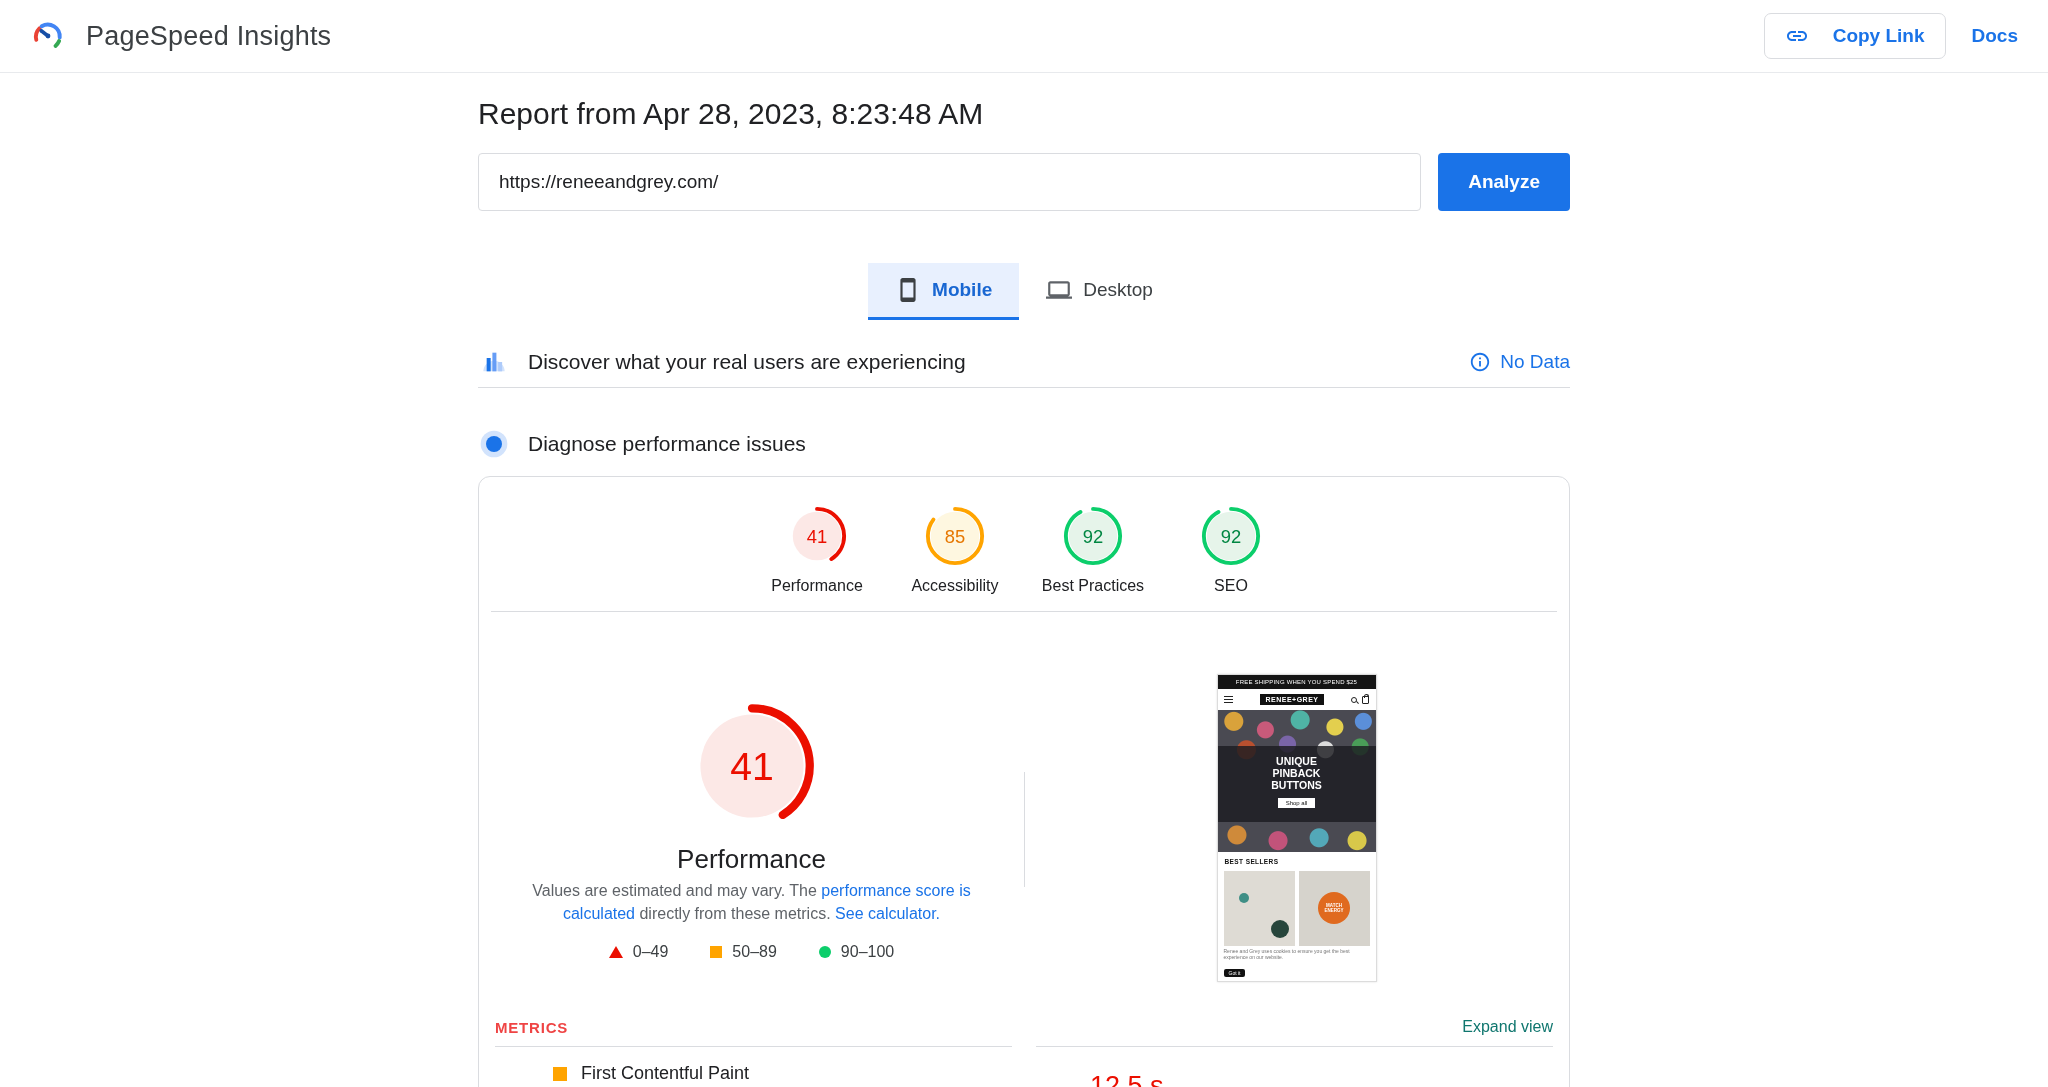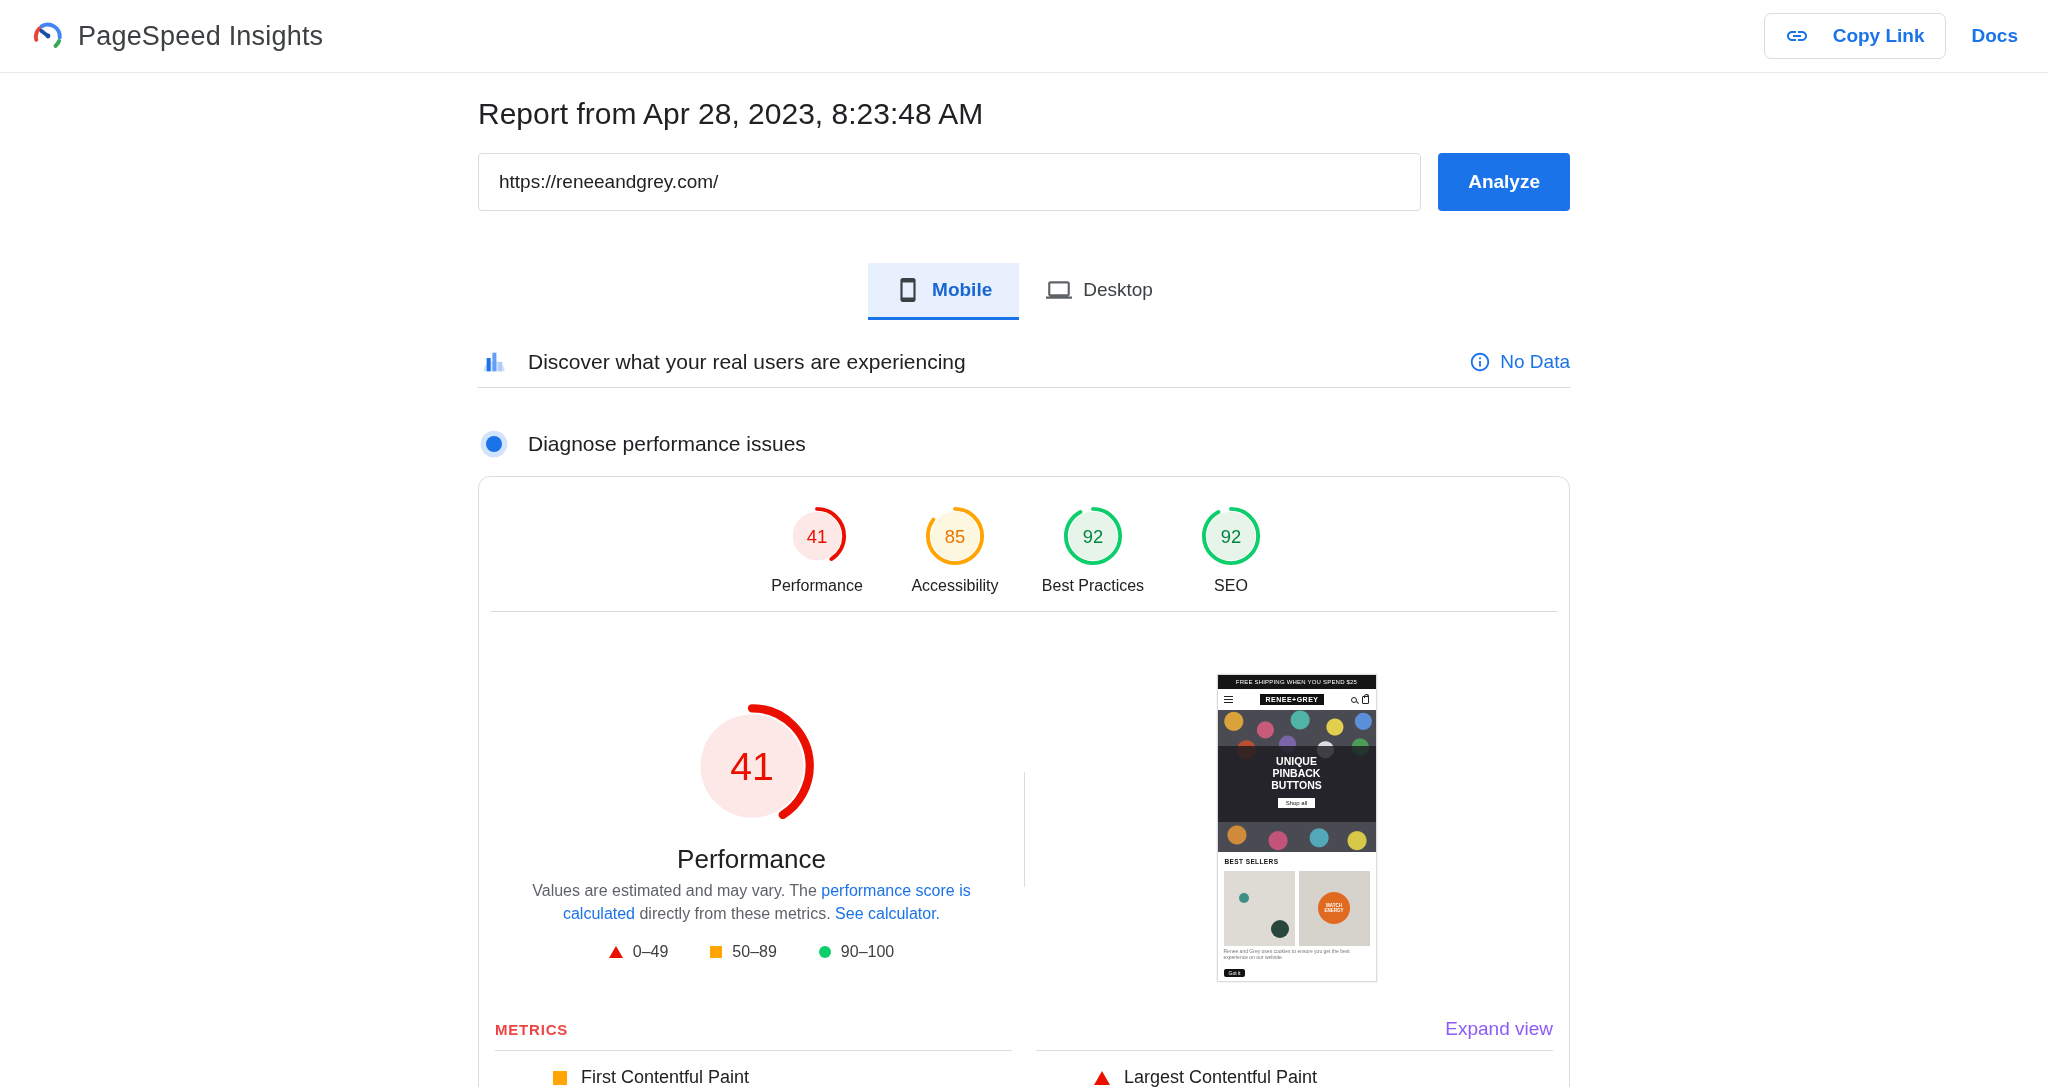--- a/index.html
+++ b/index.html
@@ -2,21 +2,21 @@
 <html><head>
 <meta charset="utf-8">
 <style>
   * { box-sizing: border-box; margin: 0; padding: 0; }
   html,body { width:2048px; height:1087px; overflow:hidden; background:#fff;
     font-family:"Liberation Sans", sans-serif; color:#202124; }
 
   
   .topbar { height:73px; display:flex; align-items:center; padding:0 30px;
     border-bottom:1px solid #e8eaed; background:#fff; }
-  .brand { display:flex; align-items:center; gap:12px; cursor:pointer; }
+  .brand { display:flex; align-items:center; gap:20px; cursor:pointer; }
   .brand svg { width:36px; height:36px; }
   .brand-title { font-size:27px; color:#3c4043; letter-spacing:0.2px; }
   .topbar-right { margin-left:auto; display:flex; align-items:center; gap:26px; }
   .copylink-btn { display:flex; align-items:center; gap:24px; border:1px solid #dadce0;
     border-radius:7px; padding:10px 20px; background:#fff; color:#1a73e8;
     font-size:19px; font-weight:bold; cursor:pointer; }
   .copylink-btn svg { width:24px; height:24px; fill:#1a73e8; }
   .docs-link { color:#1a73e8; font-size:19px; font-weight:bold; text-decoration:none; cursor:pointer; }
 
   
@@ -131,21 +131,21 @@
     text-align:center; line-height:1.2; }
   .t-cookie { flex:1; background:#fff; padding:2px 6px; }
   .t-cookie-text { font-size:5px; color:#777; line-height:1.35; }
   .t-cookie-btn { display:inline-block; margin-top:1px; background:#111; color:#fff;
     font-size:5px; padding:1px 5px; border-radius:2px; cursor:pointer; }
 
   
   .metrics-head { display:flex; align-items:center; justify-content:space-between;
     margin:36px 16px 10px 16px; }
   .metrics-caption { font-size:15px; font-weight:bold; letter-spacing:0.8px; color:#ef4444; }
-  .expand-view { font-size:19px; color:#8b5cf6; cursor:pointer; }
+  .expand-view { font-size:16px; color:#0f766e; cursor:pointer; }
   .metrics-cols { display:flex; gap:24px; margin:0 16px; }
   .metric { flex:1; border-top:1px solid #dadce0; padding:16px 0 0 26px; }
   .m-name-row { display:flex; align-items:center; gap:14px;padding-left:32px; }
   .m-name { font-size:18px; color:#202124; }
   .m-value { margin-top:8px; margin-left:28px; font-size:27px; }
 </style>
 </head>
 <body>
 
 <div class="topbar">
@@ -336,22 +336,18 @@
     </div>
     <div class="metrics-cols">
       <div class="metric">
         <div class="m-name-row">
           <span class="m-shape shape-sq" style="--c: #ffa400;"></span>
           <span class="m-name">First Contentful Paint</span>
         </div>
         <div class="m-value" style="color: rgb(230, 119, 0);">2.6 s</div>
       </div>
       <div class="metric">
-        <div class="m-name-row">
-          <span class="m-shape shape-tri" style="--c: #eb0f00;"></span>
-          <span class="m-name">Largest Contentful Paint</span>
-        </div>
         <div class="m-value" style="color: rgb(235, 15, 0);">12.5 s</div>
       </div>
     </div>
 
   </div>
 </div>
 
 </body></html>

